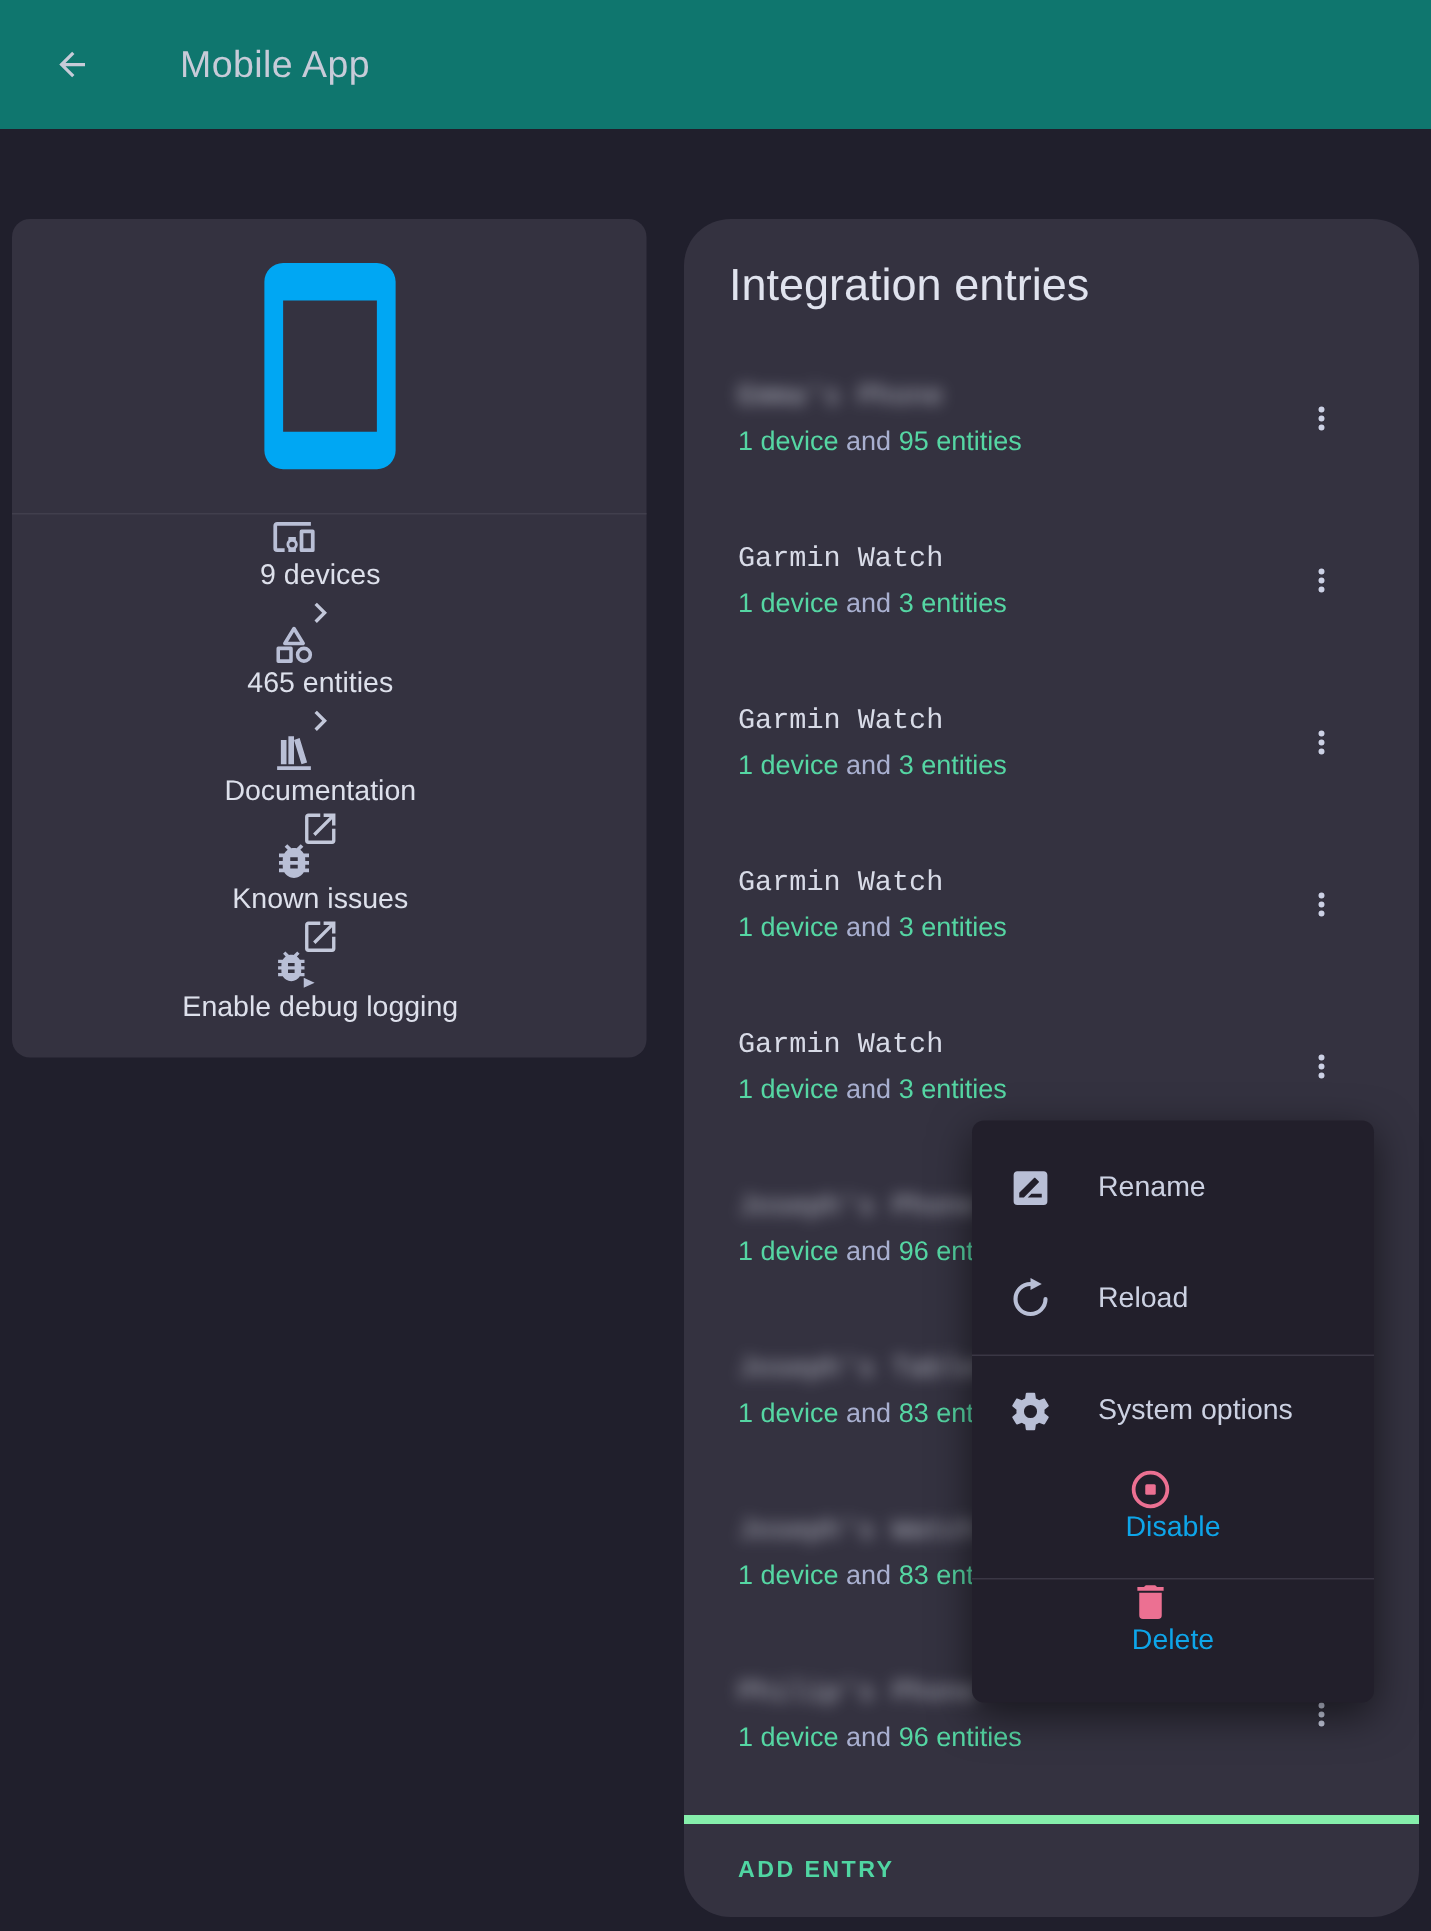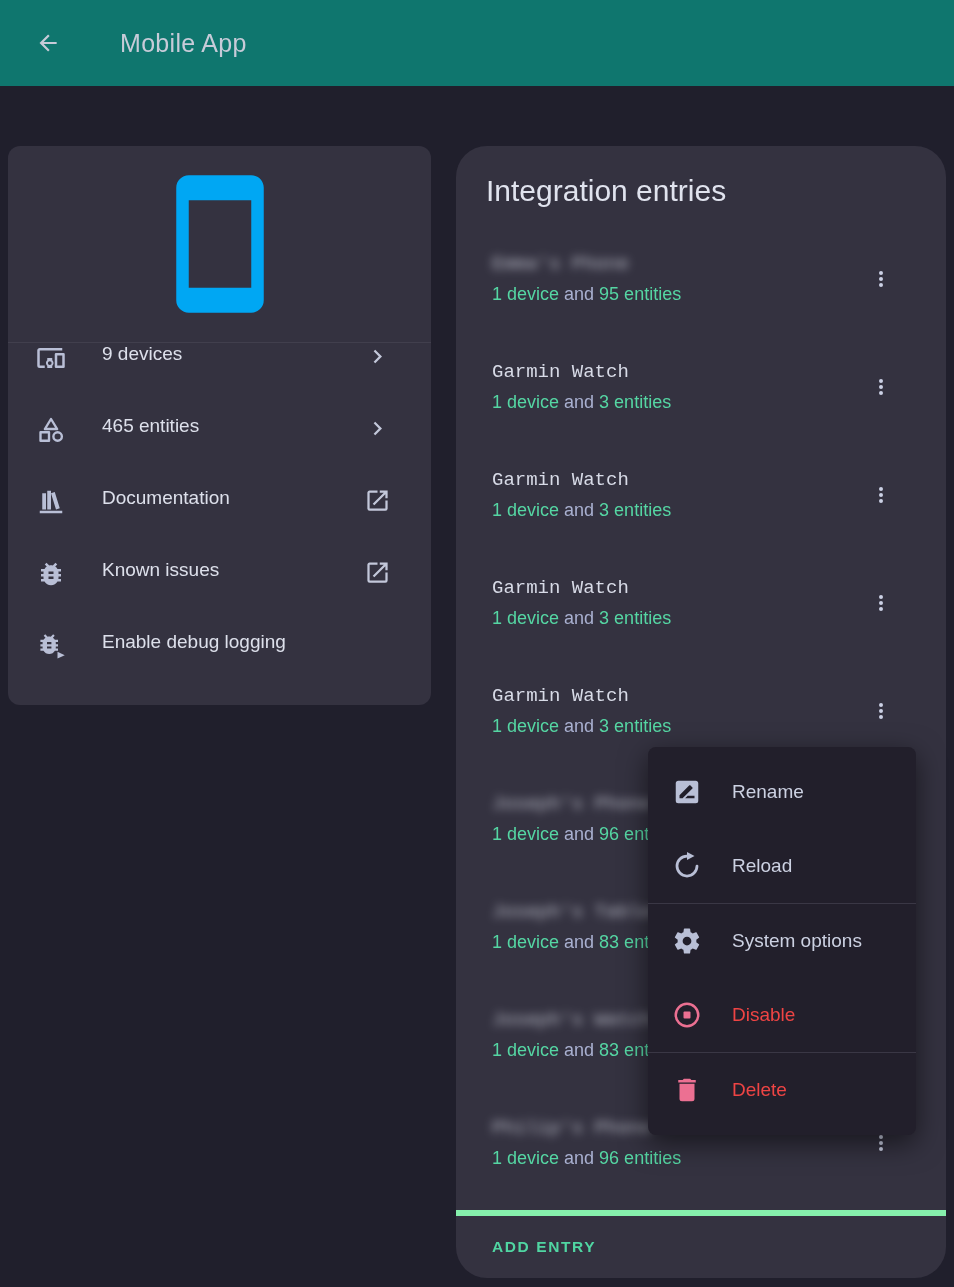--- a/index.html
+++ b/index.html
@@ -13,22 +13,22 @@
     display:flex;align-items:center;}
   .back-btn{width:48px;height:48px;margin-left:24px;display:flex;align-items:center;
     justify-content:center;color:#c7cbd8;cursor:pointer;border-radius:50%;}
   .topbar-title{margin-left:48px;font-size:25px;color:#c7cbd8;letter-spacing:.3px;}
   
   .card{position:absolute;background:#343240;border-radius:12px;}
   .overview-card{left:8px;top:146px;width:423px;height:559px;}
   .icon-section{height:197px;display:flex;align-items:center;justify-content:center;
     border-bottom:1px solid #413f4d;box-sizing:border-box;}
   .phone-wrap{width:150px;height:150px;color:#00a7f3;}
-  .overview-row{height:72px;display:flex;
-    padding:0 40px 0 28px;color:#dde0eb;font-size:19px;cursor:pointer;}
+  .overview-row{height:72px;display:flex;align-items:center;
+    padding:0 40px 0 28px;color:#dde0eb;font-size:19px;cursor:pointer;flex-direction:column;}
   .row-icon{width:30px;height:30px;color:#b9bfd6;margin-right:36px;flex:none;}
   .row-label{flex:1;}
   .row-trailing{width:27px;height:27px;color:#c3c8da;flex:none;}
   
   .entries-card{left:456px;top:146px;width:490px;height:1132px;border-radius:31px;}
   .entries-title{padding:28px 0 0 30px;font-size:30px;color:#e0e3ee;}
   .entries-list{position:absolute;top:94px;left:0;right:0;}
   .entry{height:108px;position:relative;padding:13px 0 0 36px;box-sizing:border-box;}
   .entry-name{font-size:19px;color:#d8dbe7;line-height:22px;font-family:Liberation Mono, monospace;}
   .entry-name.blurred{filter:blur(5px);opacity:.8;}
@@ -42,21 +42,21 @@
     border-top:6px solid #86efac;display:flex;align-items:center;padding-left:36px;
     box-sizing:border-box;}
   .add-entry{background:none;border:none;padding:0;font-family:inherit;cursor:pointer;
     color:#50d5a2;font-weight:bold;font-size:15.5px;letter-spacing:1.6px;}
   
   .context-menu{position:absolute;left:648px;top:747px;width:268px;background:#221f2b;
     border-radius:8px;padding:8px 0;box-shadow:0 8px 28px rgba(0,0,0,.55);z-index:10;}
   .menu-item{height:74px;display:flex;align-items:center;padding:0 24px;font-size:19px;
     color:#ccd1e2;cursor:pointer;}
   .menu-item .mi-icon{width:30px;height:30px;margin-right:30px;color:#b9bfd6;flex:none;}
-  .menu-item.danger{color:#ef4444;}
+  .menu-item.danger{color:#0ea5e9;flex-direction:column;}
   .menu-item.danger .mi-icon{color:#ec7092;}
   .menu-divider{height:1px;background:#3a3745;}
   
   .ic svg,.row-icon svg,.row-trailing svg,.mi-icon svg,.phone-wrap svg{
     width:100%;height:100%;display:block;}
 </style>
 </head>
 <body>
 
 <div class="topbar">

